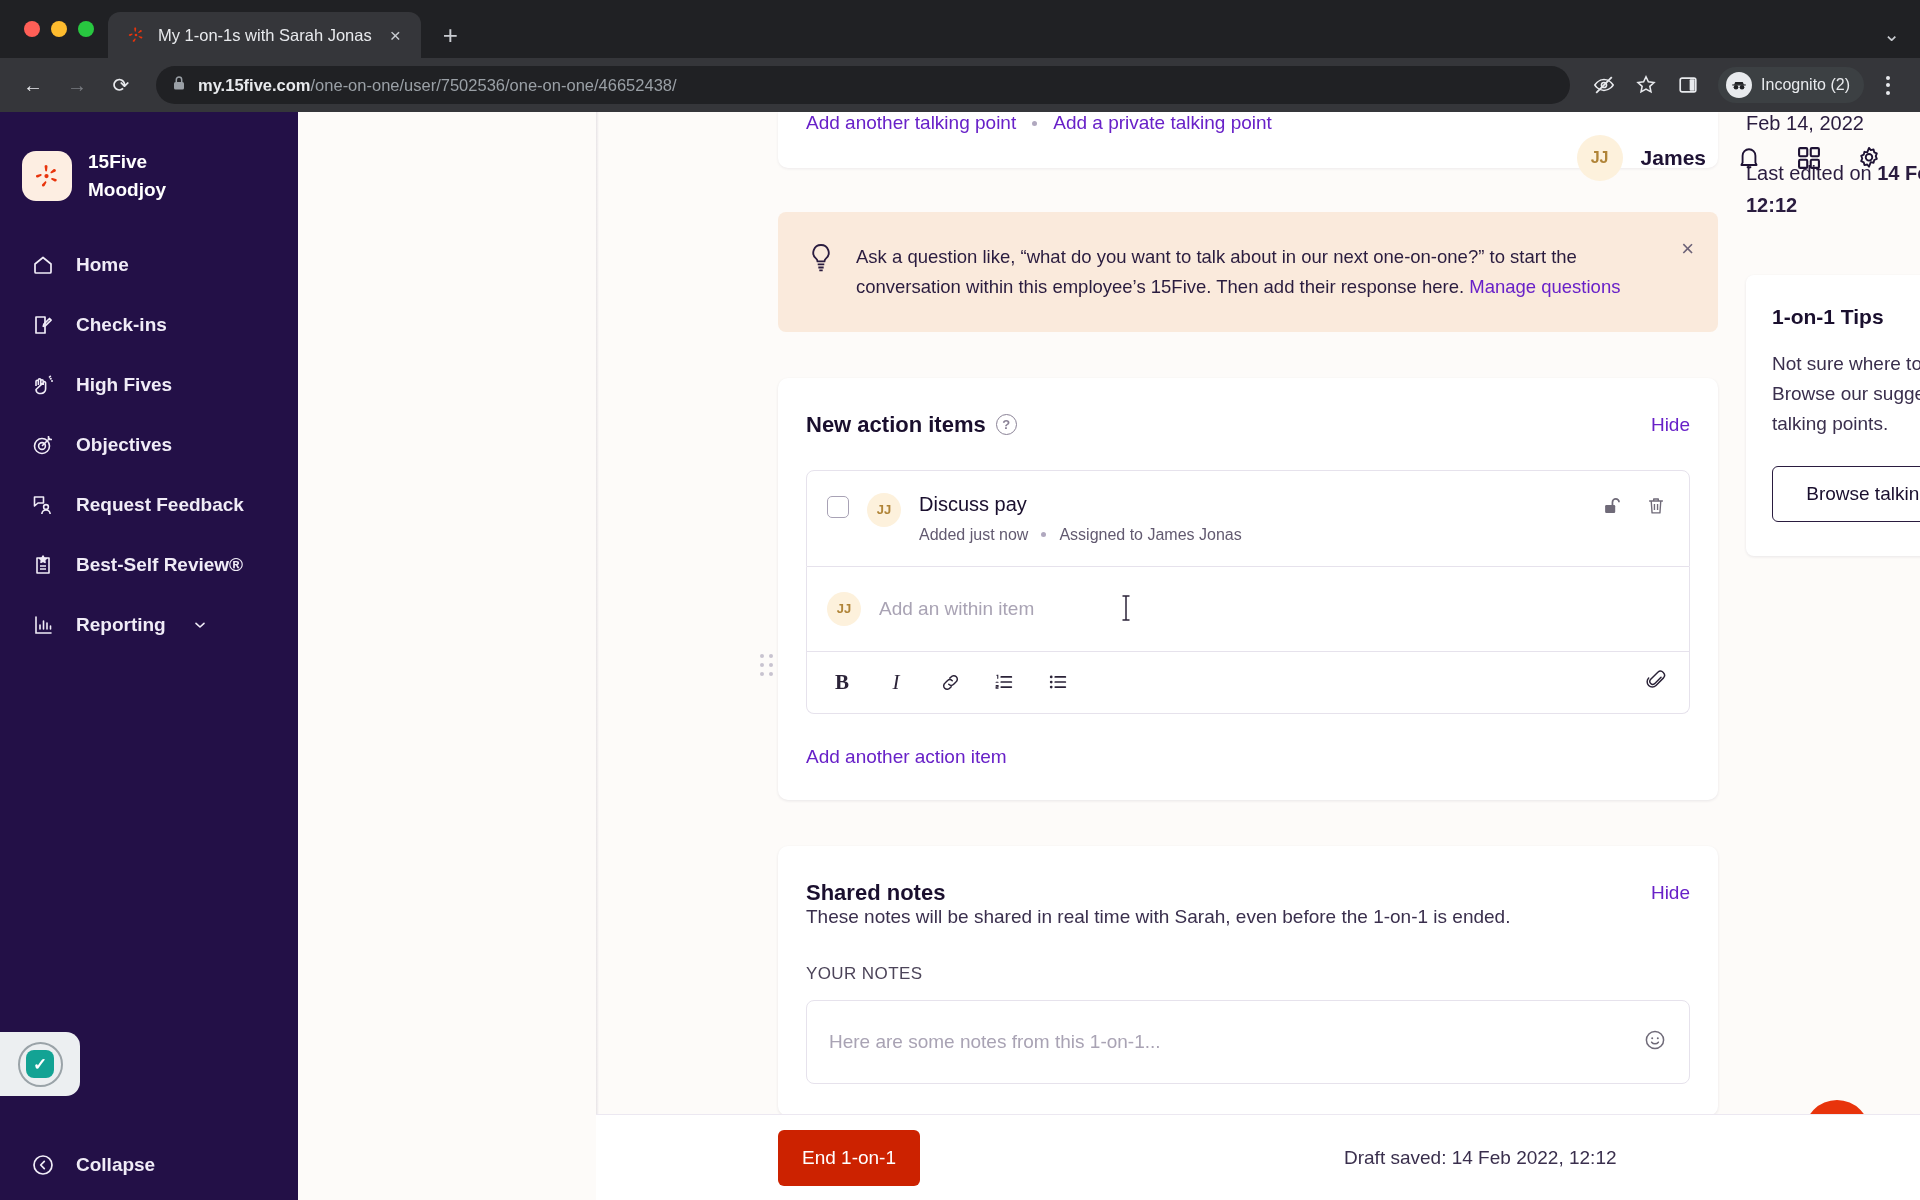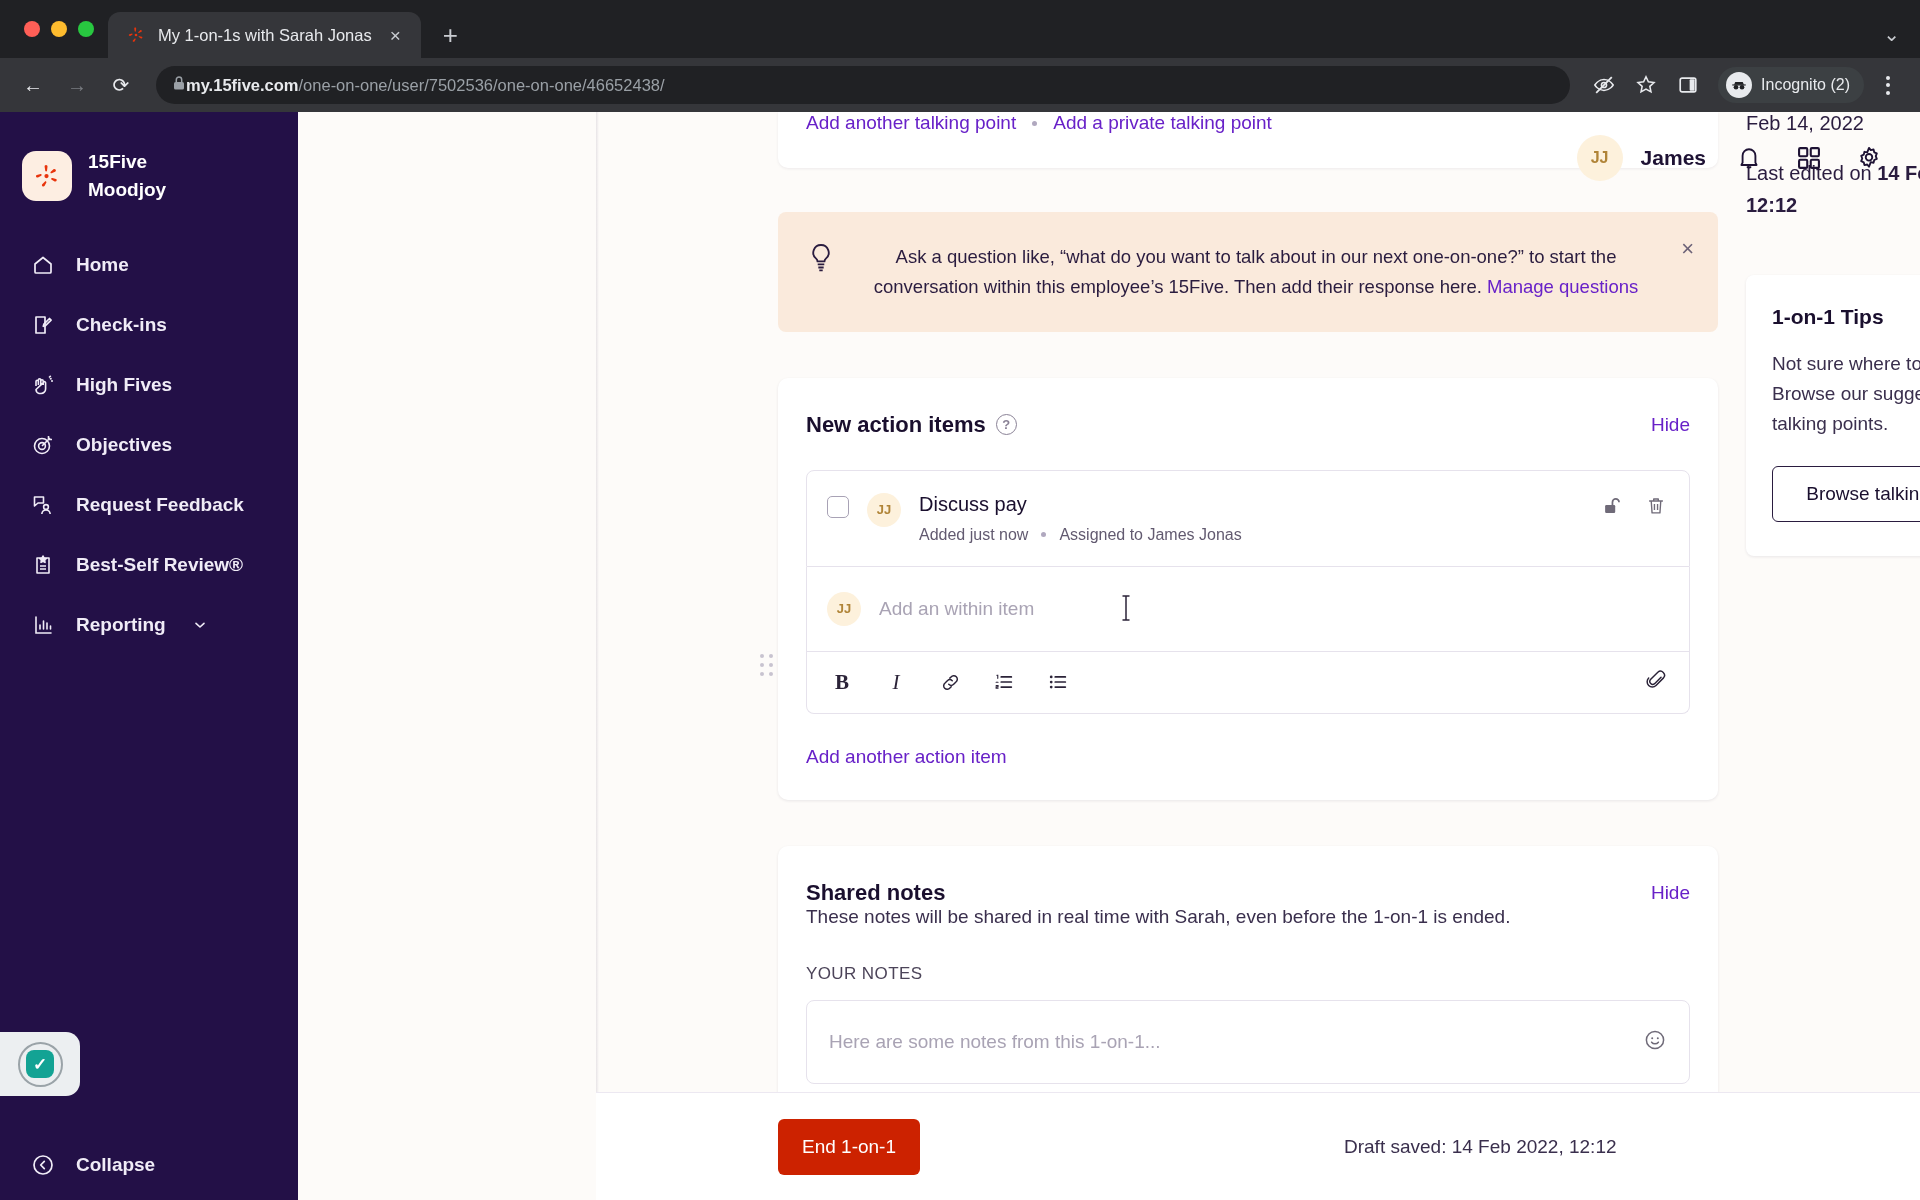--- a/index.html
+++ b/index.html
@@ -40,21 +40,21 @@
     height: 54px; background: #35363a; display: flex; align-items: center;
     gap: 6px; padding: 0 14px;
   }
   .nav-btn {
     width: 38px; height: 38px; border-radius: 50%; display: flex;
     align-items: center; justify-content: center; color: #e8eaed; font-size: 20px;
   }
   .nav-btn.disabled { color: #7a7d82; }
   .omnibox {
     flex: 1 1 auto; height: 38px; background: #202124; border-radius: 19px;
-    display: flex; align-items: center; padding: 0 16px; margin: 0 10px;
+    display: flex; align-items: center; gap: 12px; padding: 0 16px; margin: 0 10px;
     min-width: 0;
   }
   .lock-icon { flex: 0 0 auto; }
   .url { font-size: 16.5px; color: #9aa0a6; white-space: nowrap; overflow: hidden; text-overflow: ellipsis; }
   .url b { color: #e8eaed; font-weight: 700; }
   .tb-icon { width: 36px; height: 36px; display: flex; align-items: center; justify-content: center; color: #e8eaed; flex: 0 0 auto; }
   .incognito-chip {
     display: flex; align-items: center; gap: 9px; height: 36px; padding: 0 14px 0 8px;
     border-radius: 18px; background: #3c4043; color: #e8eaed; font-size: 16px; margin-left: 6px;
   }
@@ -118,21 +118,21 @@
     background: #fff; border-radius: 0 0 10px 10px; padding: 0 0 34px 28px;
     box-shadow: 0 1px 3px rgba(30,18,52,.07);
   }
   .tp-links { display: flex; align-items: center; gap: 16px; font-size: 19px; }
   .link { color: #6821c8; cursor: pointer; }
   .link-strong { color: #6821c8; font-weight: 500; }
   .dot-sep { width: 5px; height: 5px; border-radius: 50%; background: #b0a8bf; display: inline-block; }
 
   .tip-banner {
     margin-top: 44px; background: #faeadc; border-radius: 8px; display: flex;
-    gap: 20px; padding: 30px 28px 30px 28px; position: relative; text-align: center;
+    gap: 20px; padding: 30px 28px 30px 28px; position: relative;
   }
   .tip-text { font-size: 18.5px; line-height: 1.62; color: #2a1c3f; max-width: 800px; }
   .tip-close { position: absolute; right: 24px; top: 26px; color: #6c6277; font-size: 22px; line-height: 1; }
 
   .card {
     margin-top: 46px; background: #fff; border-radius: 10px;
     box-shadow: 0 1px 3px rgba(30,18,52,.09); padding: 34px 28px 32px 28px; position: relative;
   }
   .card-head { display: flex; align-items: center; justify-content: space-between; }
   .card-title { font-size: 22px; font-weight: 700; color: #1a0f2e; display: flex; align-items: center; gap: 10px; }
@@ -199,21 +199,21 @@
   }
 
   
   .fab {
     position: absolute; right: 50px; bottom: 34px; width: 66px; height: 66px;
     border-radius: 50%; background: #e8340c; z-index: 6;
   }
 
   
   .bottombar {
-    position: absolute; left: 298px; right: 0; bottom: 0; height: 108px; background: #fff;
+    position: absolute; left: 298px; right: 0; bottom: 0; height: 86px; background: #fff;
     border-top: 1px solid #ece8f1; display: flex; align-items: center; z-index: 8;
   }
   .end-btn {
     margin-left: 182px; width: 142px; height: 56px; background: #cc2200; color: #fff;
     border: none; border-radius: 6px; font-size: 19px; font-family: inherit; font-weight: 500;
   }
   .draft-saved { margin-left: 424px; font-size: 19px; color: #3a2f4d; }
 
   .edge-shadow { position: absolute; left: 298px; top: 0; width: 3px; height: 100%; background: linear-gradient(90deg, rgba(40,20,70,.10), transparent); }
 </style>

